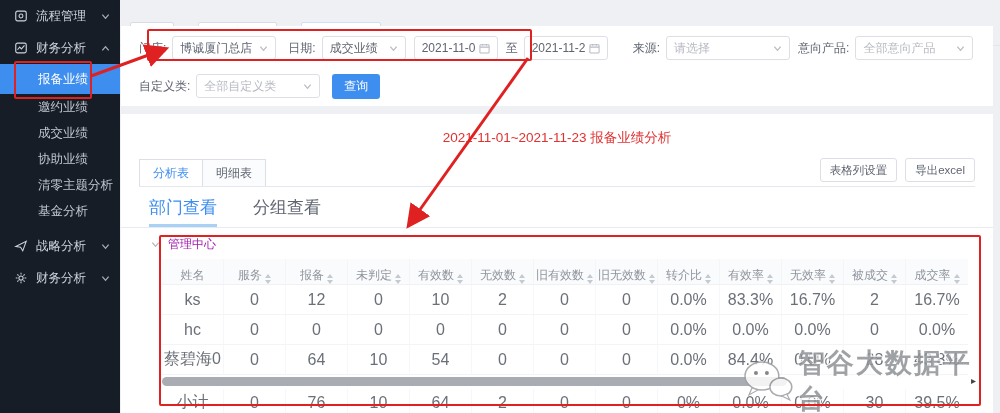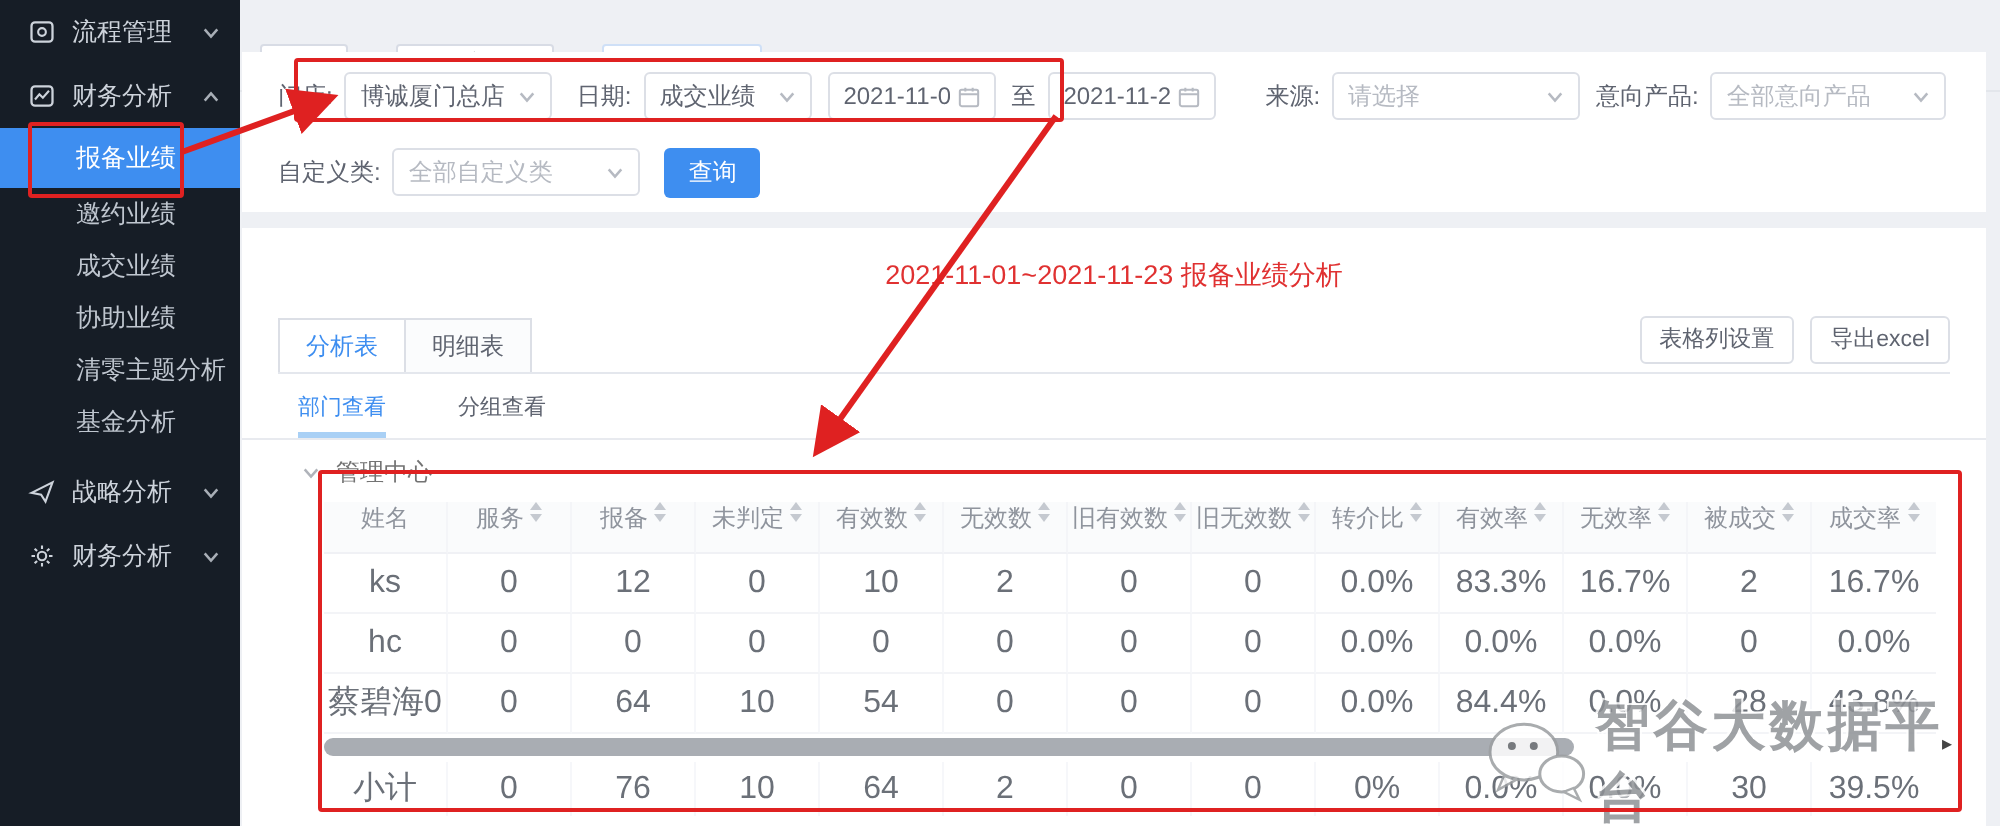--- a/index.html
+++ b/index.html
@@ -43,29 +43,29 @@
   
   .analysis-panel{left:121px;top:114px;width:872px;height:299px;overflow:hidden;}
   .rtitle{text-align:center;color:#e03131;font-size:13.5px;margin-top:15px;}
   .tabsrow{position:relative;margin:12px 18px 0 18px;height:27px;display:flex;align-items:flex-end;border-bottom:1px solid #e4e7ed;}
   .ctab{height:26px;line-height:26px;padding:0 13px;border:1px solid #dcdfe6;border-bottom:none;background:#fbfcfd;color:#5f6470;cursor:pointer;}
   .ctab.active{background:#fff;color:#3e8ef0;}
   .ctab+.ctab{border-left:none;}
   .actions{position:absolute;right:0;bottom:4px;display:flex;gap:8px;}
   .abtn{height:22px;line-height:22px;padding:0 9px;background:#fff;border:1px solid #dcdfe6;border-radius:3px;color:#5f6470;font-size:11.5px;cursor:pointer;}
   .viewtabs{margin:9px 0 0 28px;display:flex;gap:36px;}
-  .vtab{color:#5f6470;cursor:pointer;padding-bottom:5px;font-size:11px;font-family:Liberation Serif, serif;}
+  .vtab{color:#5f6470;cursor:pointer;padding-bottom:5px;font-size:17px;font-family:Liberation Serif, serif;}
   .vtab.active{color:#3e8ef0;border-bottom:3px solid #a9d0f5;}
   .vdivider{height:1px;background:#e8eaef;margin-top:0;}
-  .secrow{display:flex;align-items:center;gap:8px;margin:8px 0 6px 30px;color:#737373;}
+  .secrow{display:flex;align-items:center;gap:8px;margin:8px 0 6px 30px;color:#a21caf;}
   .secrow .chevd{width:9px;height:9px;opacity:.7;}
   
   .tbl{margin:4px 0 0 41px;width:806px;}
   .trow{display:grid;grid-template-columns:repeat(13,1fr);}
-  .th{height:25px;display:flex;align-items:flex-start;justify-content:center;background:#fafbfc;color:#8f949d;border-bottom:1px solid #f0f1f5;border-right:1px solid #f4f5f8;font-size:12px;}
+  .th{height:25px;display:flex;align-items:flex-end;justify-content:center;background:#fafbfc;color:#8f949d;border-bottom:1px solid #f0f1f5;border-right:1px solid #f4f5f8;font-size:12px;}
   .td{height:29px;display:flex;align-items:center;justify-content:center;color:#6b7078;border-bottom:1px solid #f3f4f7;border-right:1px solid #f6f7fa;font-size:16px;}
   .th:last-child,.td:last-child{border-right:none;}
   .sort{display:inline-flex;flex-direction:column;margin-left:3px;gap:2px;}
   .sort i{width:0;height:0;border-left:3px solid transparent;border-right:3px solid transparent;display:block;}
   .sort .up{border-bottom:4px solid #c5c9d0;}
   .sort .dn{border-top:4px solid #c5c9d0;}
   .hscroll{position:relative;height:12px;margin:1px 0;}
   .hthumb{position:absolute;left:0;top:1px;width:625px;height:9px;background:#a9adb3;border-radius:5px;cursor:grab;}
   .hsarrow{position:absolute;right:-8px;top:-1px;color:#444;font-size:10px;cursor:pointer;}
   .sumrow .td{height:27px;border-bottom:none;}

